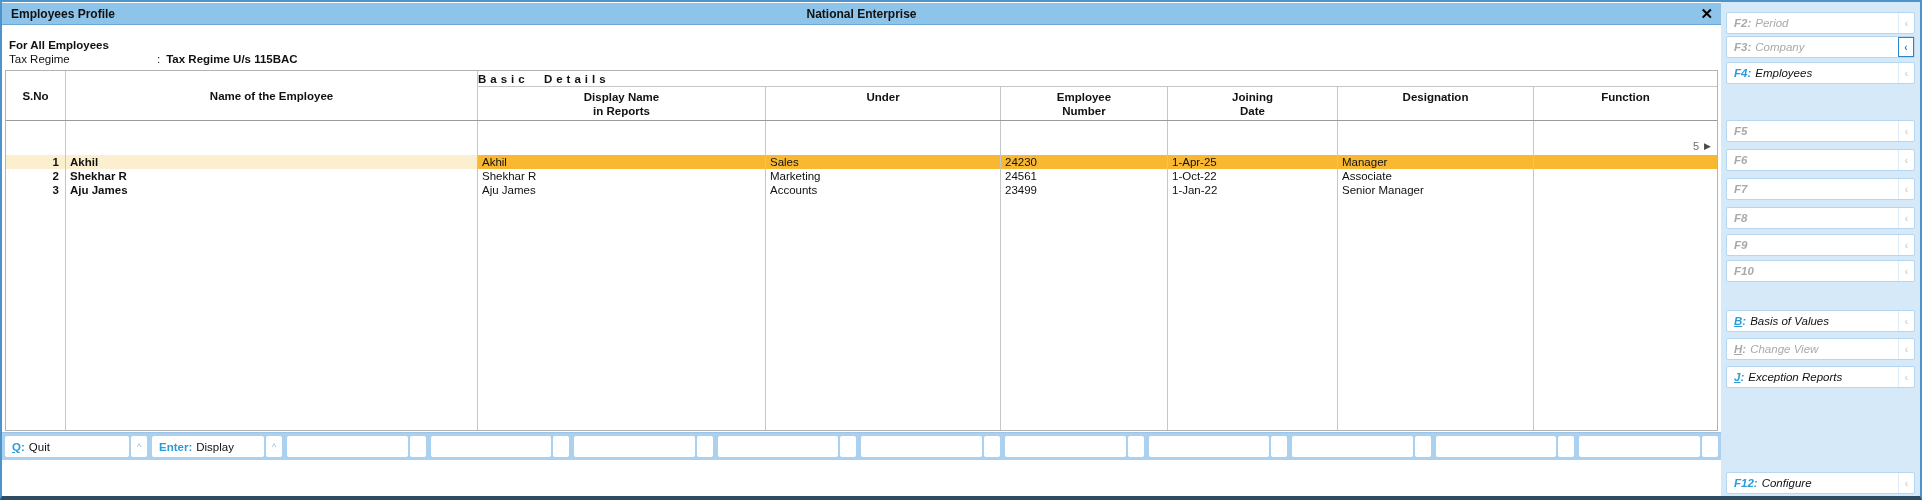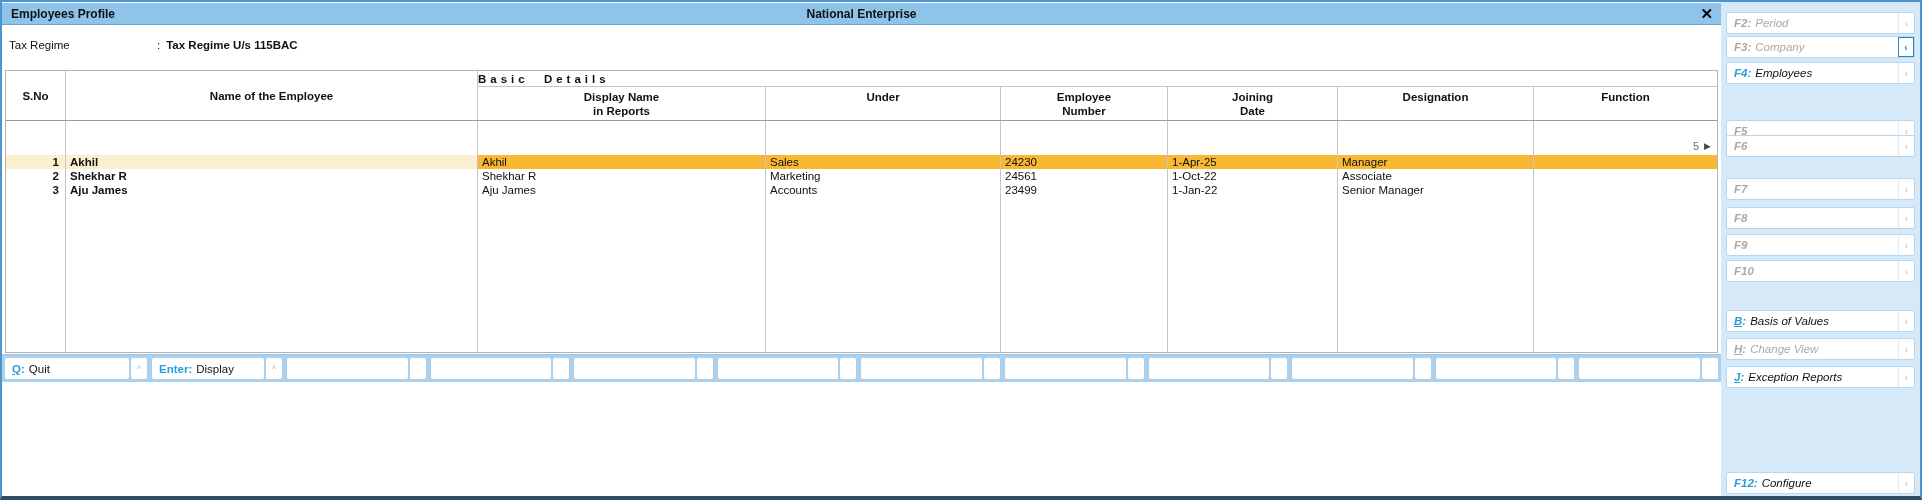--- a/index.html
+++ b/index.html
@@ -3,21 +3,21 @@
 <meta charset="utf-8">
 <style>
   * { margin:0; padding:0; box-sizing:border-box; }
   body { background:#e8e8e8; font-family:"Liberation Sans", sans-serif; }
   .window {
     position:relative; width:1922px; height:500px; background:#ffffff;
     border:2px solid #4e94cc; border-bottom:4px solid #2e4d63;
     font-family:"Liberation Sans", sans-serif; color:#111; overflow:hidden;
   }
   
-  .main { position:absolute; left:0; top:0; width:1719px; height:380px; background:#fff; }
+  .main { position:absolute; left:0; top:0; width:1719px; height:458px; background:#fff; }
   .titlebar {
     position:absolute; left:0; top:1px; width:100%; height:22px; background:#8ec4ea;
     border-bottom:1px solid #6aa6d6; display:flex; align-items:center;
   }
   .title-left  { position:absolute; left:9px; font-size:12px; font-weight:bold; }
   .title-center{ width:100%; text-align:center; font-size:12px; font-weight:bold; }
   .close-btn   { position:absolute; right:8px; top:1px; font-size:15px; font-weight:bold;
                  line-height:20px; cursor:pointer; color:#000; }
   .subheader { position:absolute; left:7px; top:36px; font-size:11.5px; line-height:14px; }
   .scope-line { font-weight:bold; }
@@ -104,20 +104,21 @@
 
   <div class="main">
 
     <div class="titlebar">
       <div class="title-left">Employees Profile</div>
       <div class="title-center">National Enterprise</div>
       <div class="close-btn">✕</div>
     </div>
 
     <div class="subheader">
+      <div class="scope-line">For All Employees</div>
       <div class="tax-line">
         <span class="tax-label">Tax Regime</span><span class="tax-colon">:</span><span class="tax-value">Tax Regime U/s 115BAC</span>
       </div>
     </div>
 
     <div class="etable">
 
       <div class="thead">
         <div class="hspan c-sno vline">S.No</div>
         <div class="hspan c-name vline">Name of the Employee</div>
@@ -271,21 +272,21 @@
 
     <div class="sbtn" style="top:60px">
       <span class="lbl"><span class="skey">F4</span><span class="scolon">:</span><span class="slabel">Employees</span></span>
       <span class="chev">‹</span>
     </div>
 
     <div class="sbtn disabled" style="top:118px">
       <span class="lbl"><span class="skey">F5</span></span>
       <span class="chev">‹</span>
     </div>
-    <div class="sbtn disabled" style="top:133px">
+    <div class="sbtn disabled" style="top:147px">
       <span class="lbl"><span class="skey">F6</span></span>
       <span class="chev">‹</span>
     </div>
     <div class="sbtn disabled" style="top:176px">
       <span class="lbl"><span class="skey">F7</span></span>
       <span class="chev">‹</span>
     </div>
     <div class="sbtn disabled" style="top:205px">
       <span class="lbl"><span class="skey">F8</span></span>
       <span class="chev">‹</span>

